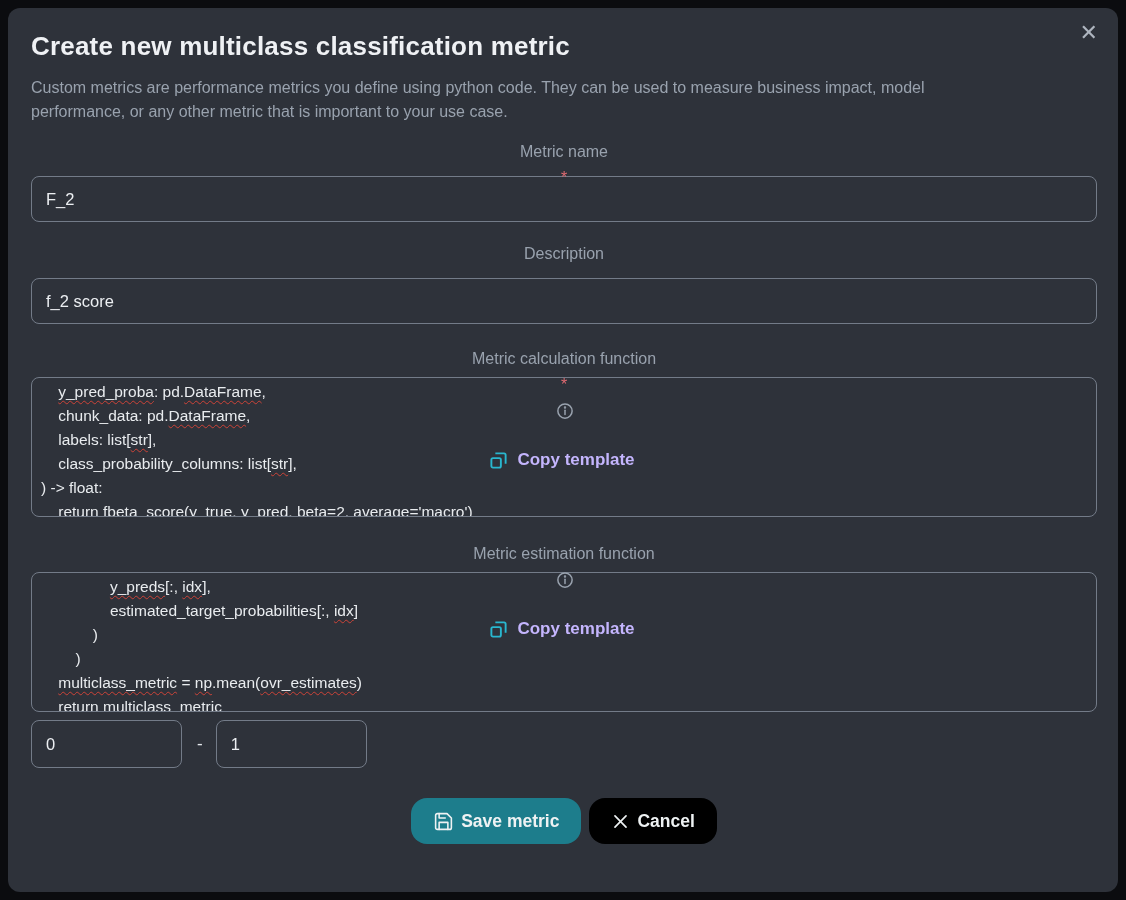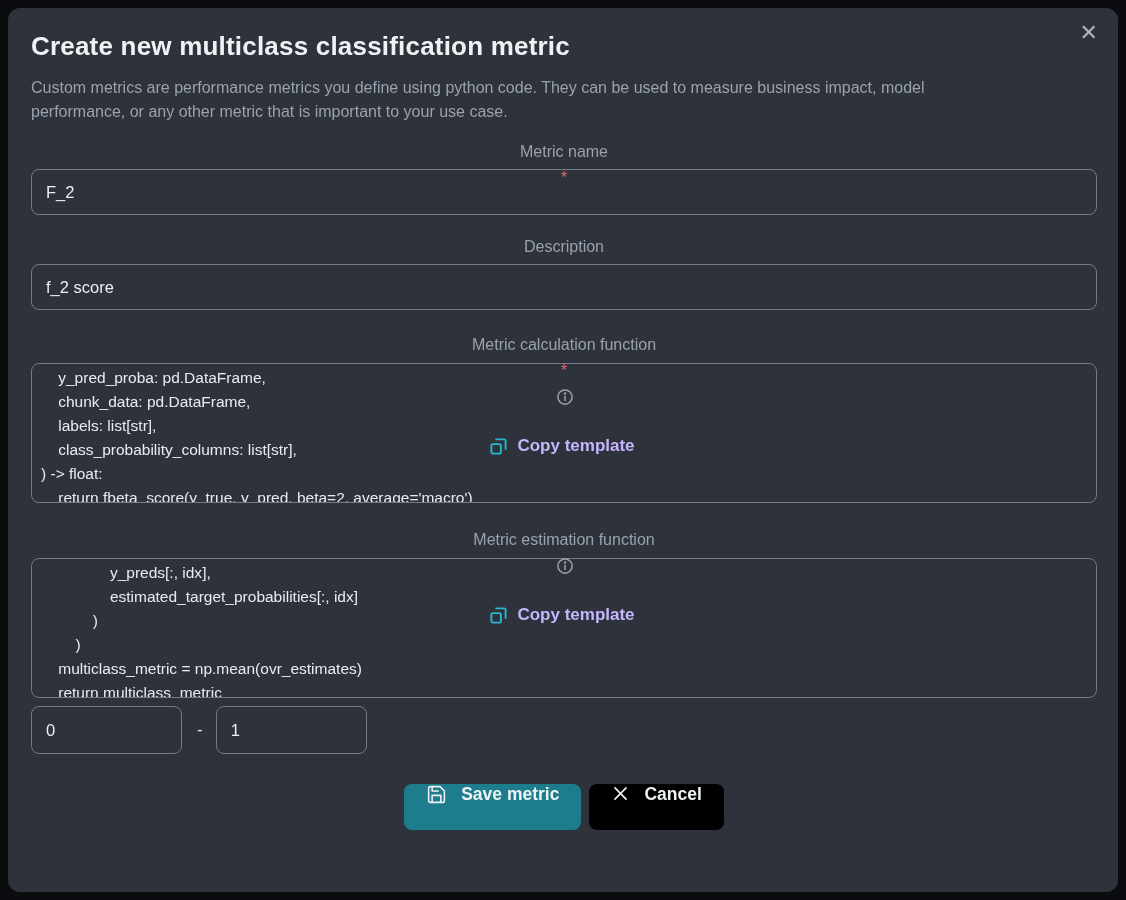--- a/index.html
+++ b/index.html
@@ -67,21 +67,21 @@
     cursor: pointer;
     padding: 0;
     margin-right: 4px;
     font-family: "Liberation Sans", sans-serif;
     margin-top: 14px;
   }
   .text-input {
     display: block;
     width: 1066px;
     height: 46px;
-    margin-top: 4px;
+    margin-top: 11px;
     background: transparent;
     border: 1px solid #737b88;
     border-radius: 8px;
     color: #eceff2;
     font-size: 16.5px;
     padding: 1px 14px;
     font-family: "Liberation Sans", sans-serif;
     outline: none;
   }
   .mt-19 { margin-top: 19px; }
@@ -99,20 +99,21 @@
     color: #e9ecef;
     font-size: 15.5px;
     cursor: text;
   }
   .code-line {
     white-space: pre;
     height: 24px;
     line-height: 24px;
   }
   .sp {
+    text-decoration: underline;
     text-decoration-style: wavy;
     text-decoration-color: #cc4338;
     text-decoration-thickness: 1px;
     text-underline-offset: 3px;
     text-decoration-skip-ink: none;
   }
   .limits-row {
     display: flex;
     align-items: center;
     margin-top: 8px;
@@ -135,24 +136,25 @@
     font-size: 17px;
   }
   .actions {
     display: flex;
     justify-content: center;
     gap: 8px;
     margin-top: 30px;
   }
   .btn {
     display: inline-flex;
-    gap: 14px;
+    align-items: center;
+    gap: 7px;
     height: 46px;
     border: none;
-    border-radius: 8px;
+    border-radius: 16px;
     padding: 0 22px;
     color: #eef2f3;
     font-size: 17.5px;
     font-weight: 700;
     cursor: pointer;
     font-family: "Liberation Sans", sans-serif;
   }
   .btn-save { background: #1d7d8c; }
   .btn-cancel { background: #000000; }
   .icon-svg { display: block; }

